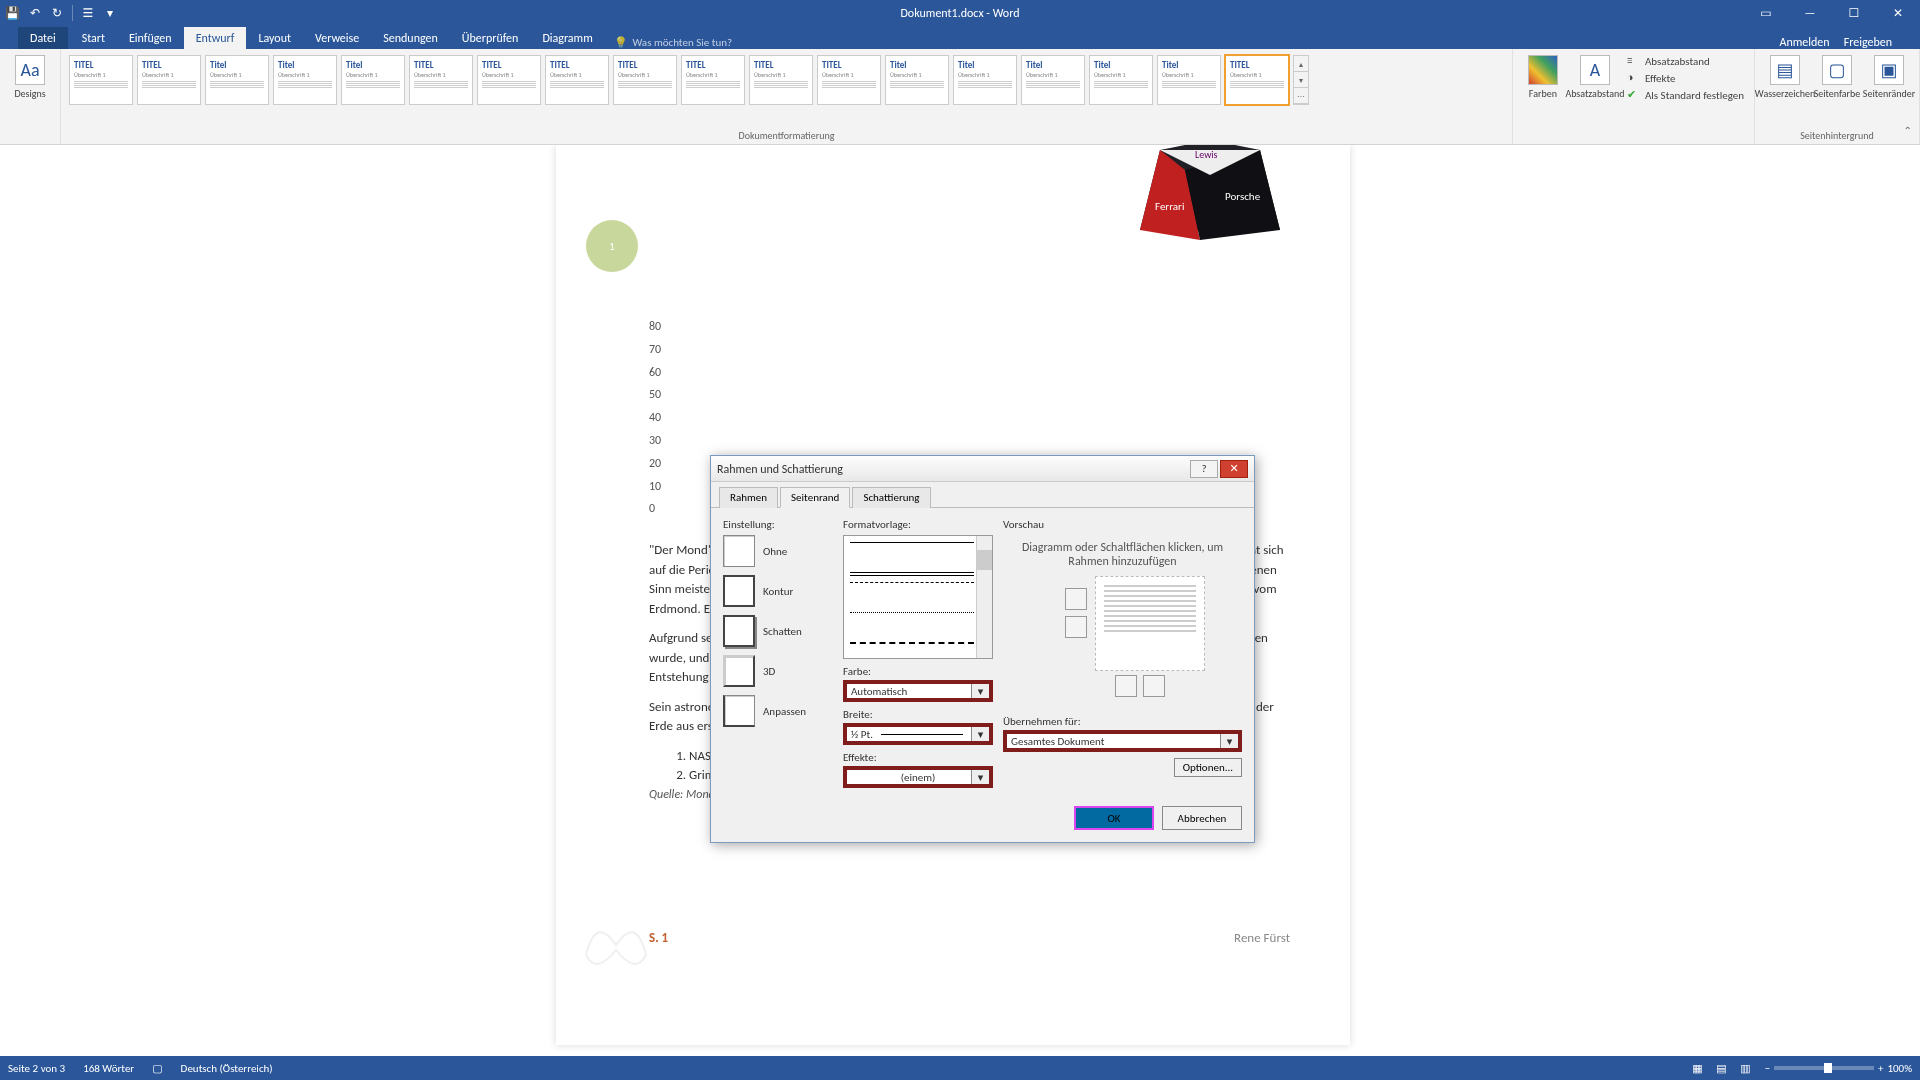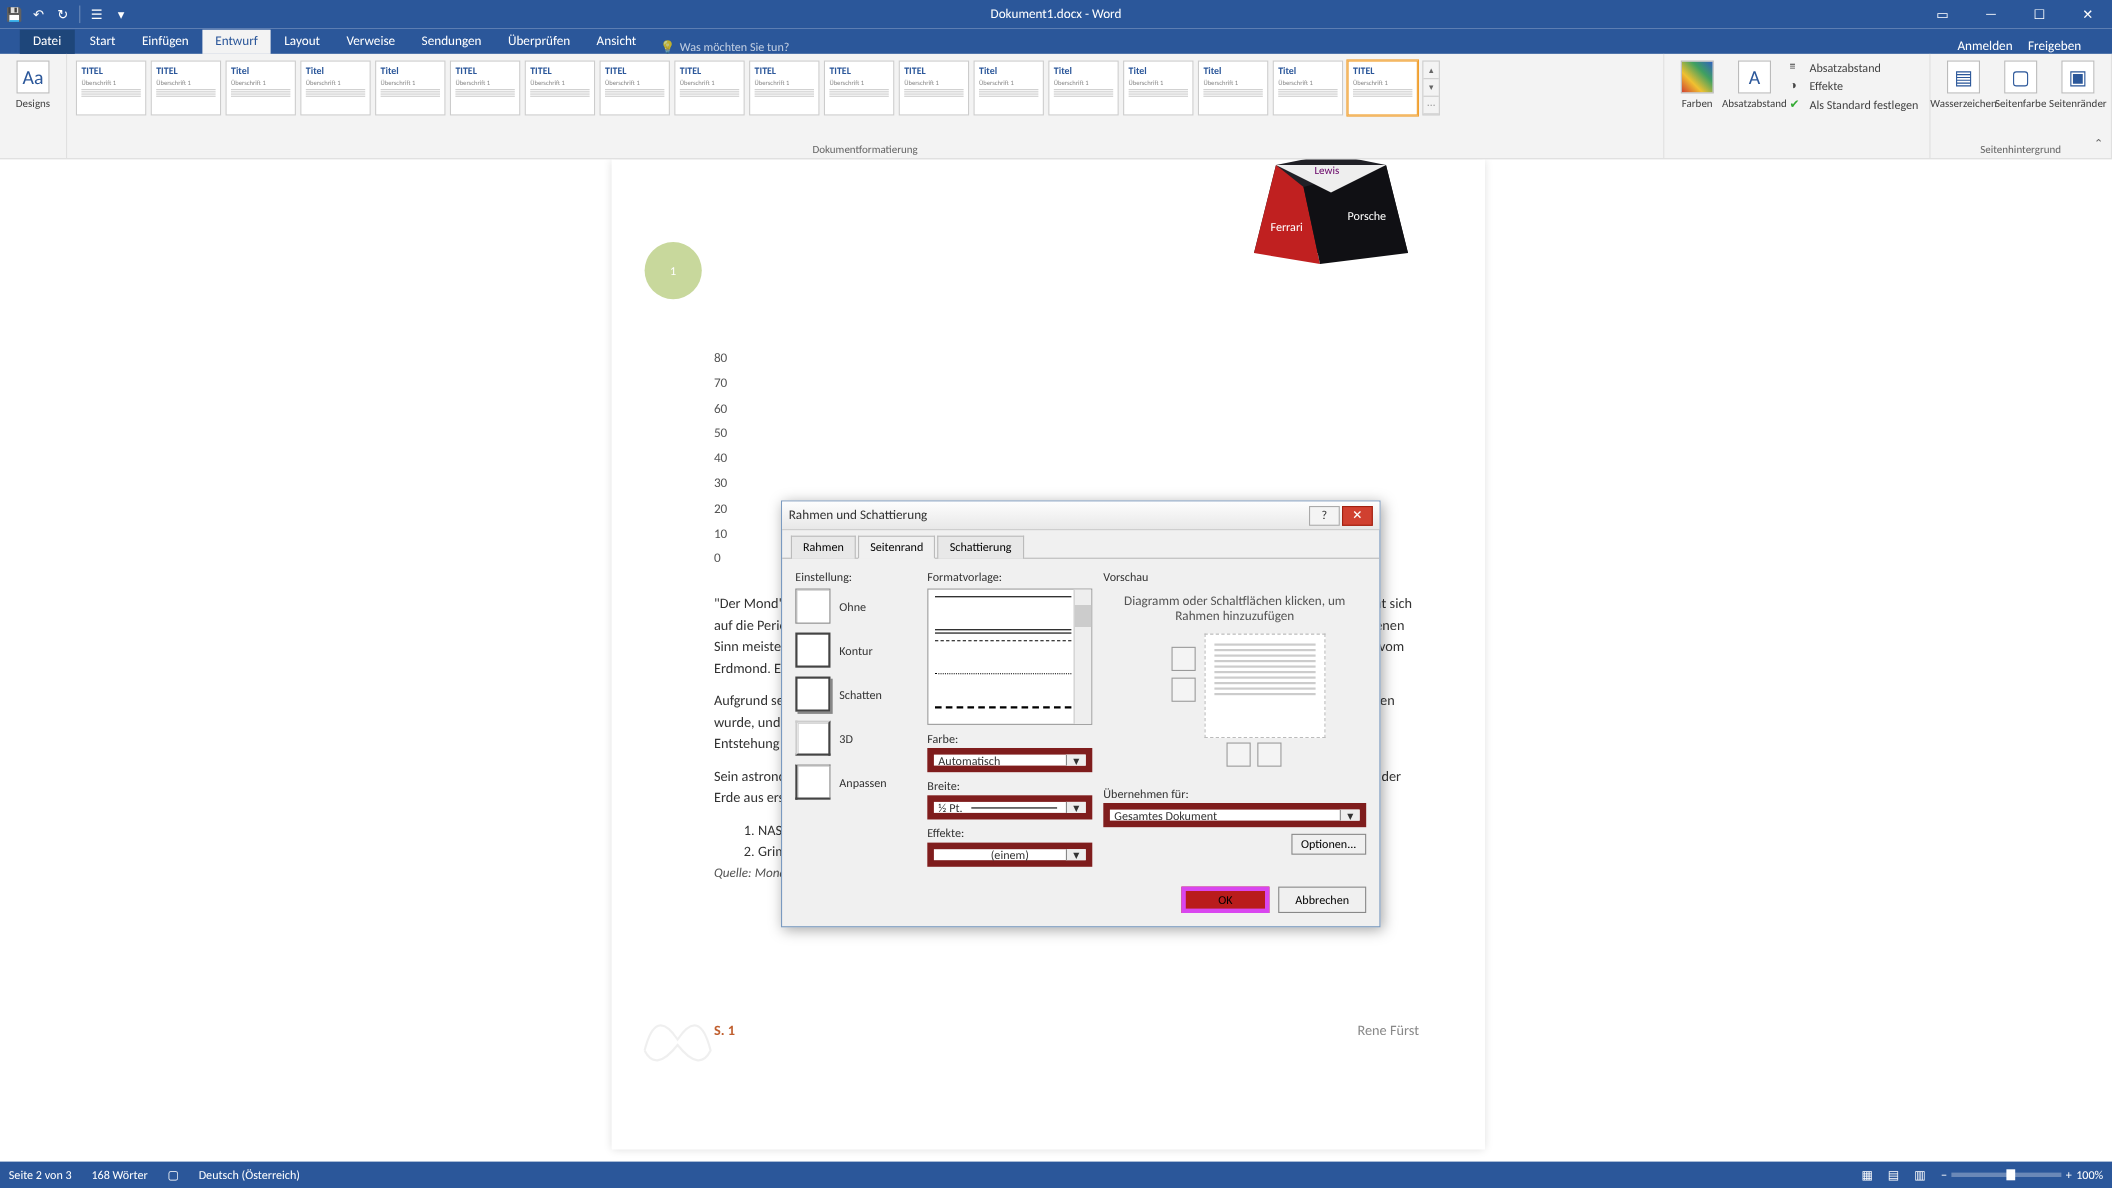--- a/index.html
+++ b/index.html
@@ -73,35 +73,35 @@
 .dlg .col-set { width: 110px; }
 .dlg .col-style { width: 150px; }
 .dlg .col-prev { flex: 1; }
 .dlg .seclabel { margin-bottom: 4px; }
 .dlg .setrow { display: flex; align-items: center; gap: 8px; margin-bottom: 8px; cursor: pointer; }
 .dlg .setrow .seticon { width: 32px; height: 32px; border: 1px solid #888; background: #fff; box-shadow: 1px 1px 0 #ccc inset; display: flex; align-items: center; justify-content: center; }
 .dlg .styles-list { border: 1px solid #999; background: #fff; height: 124px; position: relative; }
 .dlg .styles-list .sitem { height: 24px; border-bottom: 1px dashed transparent; display: flex; align-items: center; justify-content: center; }
 .dlg .styles-list .scrollbar { position: absolute; right: 0; top: 0; bottom: 0; width: 16px; background: #eee; border-left: 1px solid #ccc; }
 .dlg .styles-list .scrollbar .thumb { background: #ccc; height: 20px; margin-top: 14px; }
-.dlg select, .dlg .combo { width: 100%; height: 22px; font-size: 11px; border: 6px solid #7f1d1d; background: #fff; }
+.dlg select, .dlg .combo { width: 100%; height: 22px; font-size: 11px; border: 4px solid #7f1d1d; background: #fff; }
 .dlg .combo { display: flex; align-items: center; padding: 0 4px; position: relative; }
 .dlg .combo .arr { position: absolute; right: 0; top: 0; bottom: 0; width: 18px; border-left: 1px solid #888; background: #eee; display: flex; align-items: center; justify-content: center; cursor: pointer; }
 .dlg .fieldlbl { margin-top: 6px; margin-bottom: 2px; }
 .dlg .prevbox { border: 1px solid transparent; padding: 4px; text-align: center; }
 .dlg .prevbox .hint { font-size: 12px; color: #555; margin-bottom: 8px; }
 .dlg .prevpage { width: 110px; height: 95px; background: #fff; border: 1px dashed #bbb; margin: 0 auto; position: relative; padding: 8px; }
 .dlg .prevpage .pl { height: 2px; background: #ccc; margin-bottom: 3px; }
 .dlg .edgebtns { display: flex; gap: 6px; position: absolute; }
 .dlg .edgebtns.vert { flex-direction: column; left: 25px; top: 12px; }
 .dlg .edgebtns.horz { bottom: -30px; left: 35px; }
 .dlg .edgebtn { width: 22px; height: 22px; border: 1px solid #999; background: #f4f4f4; cursor: pointer; }
 .dlg .btnrow { display: flex; justify-content: flex-end; gap: 8px; padding: 8px 12px 12px; }
 .dlg .btnrow button { min-width: 80px; height: 24px; font-size: 11px; border: 1px solid #888; background: #f0f0f0; cursor: pointer; }
-.dlg .btnrow button.primary { border: 4px solid #d946ef; background: #b91c1c; }
+.dlg .btnrow button.primary { border: 2px solid #d946ef; background: #0369a1; }
 
 
 .statusbar { position: absolute; bottom: 0; left: 0; right: 0; height: 24px; background: #2b579a; color: #fff; display: flex; align-items: center; font-size: 11px; padding: 0 8px; }
 .statusbar .sleft { display: flex; gap: 18px; align-items: center; }
 .statusbar .sright { margin-left: auto; display: flex; align-items: center; gap: 8px; }
 .statusbar .viewbtns { display: flex; gap: 2px; }
 .statusbar .viewbtns div { width: 22px; height: 18px; display: flex; align-items: center; justify-content: center; cursor: pointer; }
 .statusbar .zoom { display: flex; align-items: center; gap: 4px; }
 .statusbar .zoom .track { width: 100px; height: 4px; background: rgba(255,255,255,0.3); position: relative; }
 .statusbar .zoom .track .hndl { position: absolute; left: 50%; top: -3px; width: 8px; height: 10px; background: #fff; }
@@ -129,21 +129,21 @@
 
 <div class="ribtabs">
   <div class="tab file">Datei</div>
   <div class="tab">Start</div>
   <div class="tab">Einfügen</div>
   <div class="tab act">Entwurf</div>
   <div class="tab">Layout</div>
   <div class="tab">Verweise</div>
   <div class="tab">Sendungen</div>
   <div class="tab">Überprüfen</div>
-  <div class="tab">Ansicht</div>
+  <div class="tab">Diagramm</div>
   <div class="tell">
     <span>💡</span>
     <span>Was möchten Sie tun?</span>
   </div>
   <div class="rightsec">
     <div class="acct">Anmelden</div>
     <div class="acct">Freigeben</div>
   </div>
 </div>
 

